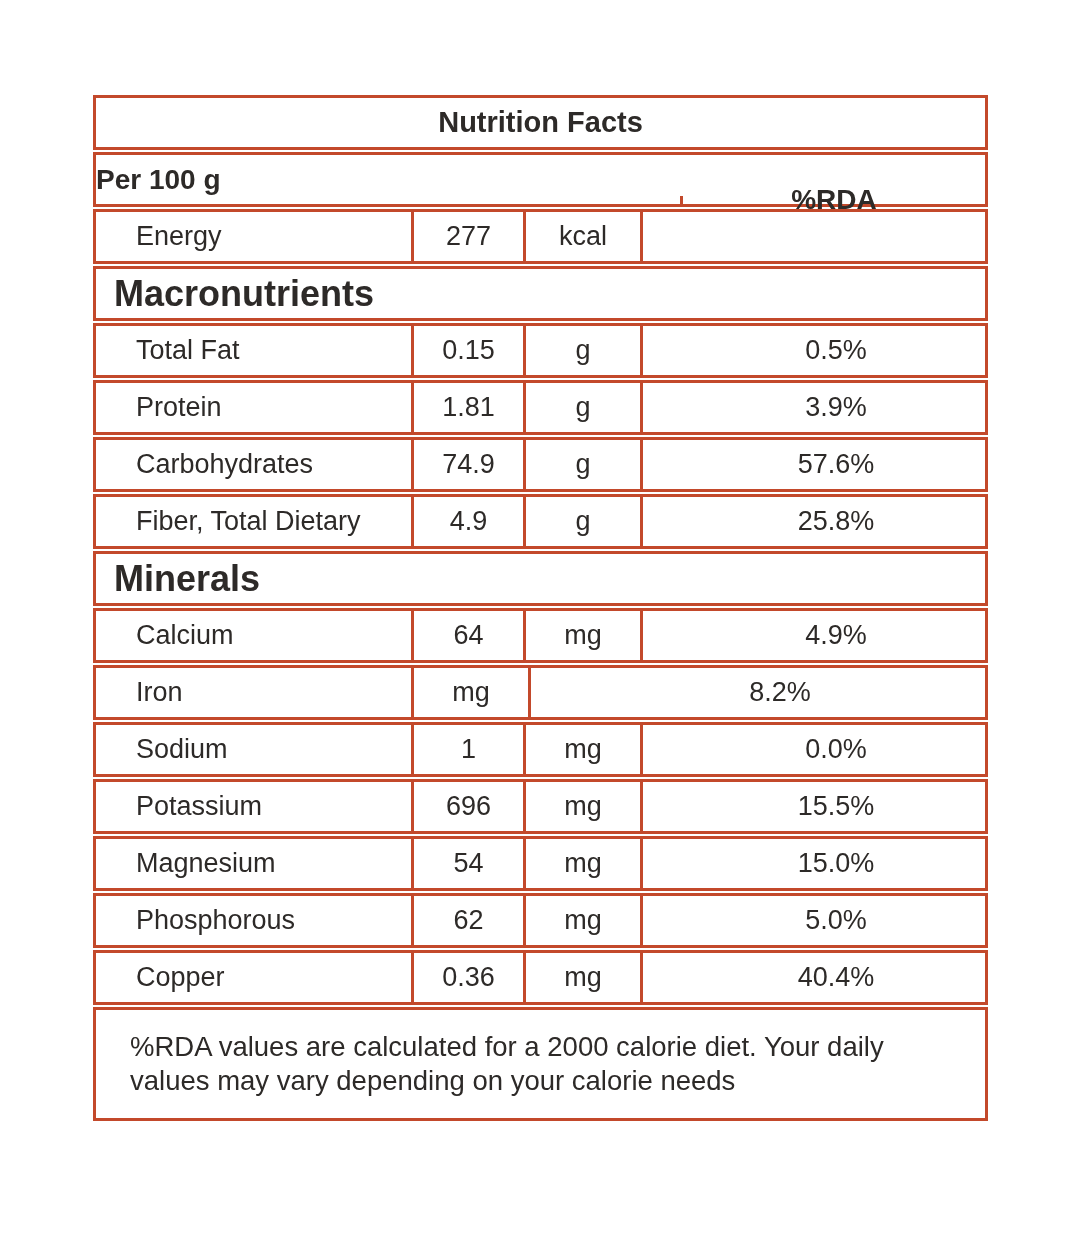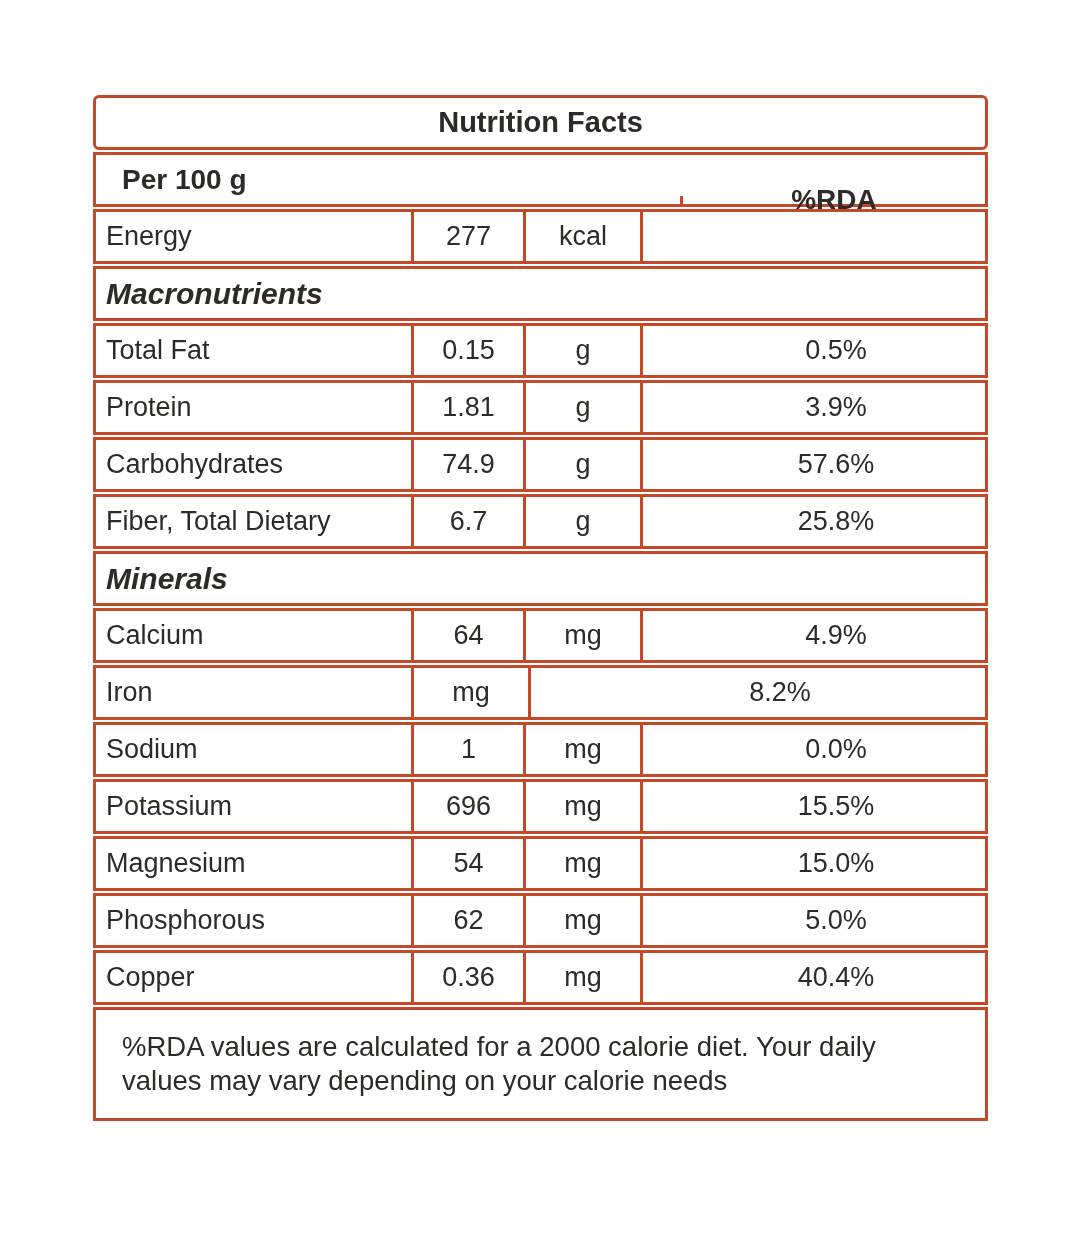--- a/index.html
+++ b/index.html
@@ -24,63 +24,61 @@
     width: 895px;
   }
   .row {
     display: flex;
     align-items: stretch;
     border: 3px solid var(--border);
     background: var(--bg);
     height: 55px;
     margin-top: 2px;
   }
-  .row:first-child { margin-top: 0; border-radius: 6px; }
+  .row:first-child { margin-top: 0; }
   .cell {
     display: flex;
     align-items: center;
     font-size: 27px;
     color: var(--text);
   }
-  .col-name  { width: 315px; padding-left: 10px; justify-content: flex-start; }
+  .col-name  { width: 315px; padding-left: 40px; justify-content: flex-start; }
   .col-value { width: 112px; justify-content: center; border-left: 3px solid var(--border); }
   .col-unit  { width: 117px; justify-content: center; border-left: 3px solid var(--border); }
   .col-rda   { flex: 1; justify-content: center; }
   .col-rda.divided { border-left: 3px solid var(--border); padding-left: 44px; }
 
   .title-row { justify-content: center; }
   .title-row .cell {
     width: 100%;
     justify-content: center;
     font-weight: bold;
     font-size: 29px;
   }
   .header-row .col-span3 {
     width: 584px;
-    padding-left: 26px;
     justify-content: flex-start;
     font-weight: bold;
     font-size: 28px;
   }
   .header-row .col-rda {
     font-weight: bold;
     font-size: 28px;
     border-left: 3px solid var(--border);
     margin-top: 41px;
   }
   .section-row .cell {
     width: 100%;
-    padding-left: 10px;
+    padding-left: 18px;
     font-weight: bold;
-    font-size: 30px;
-    font-style: italic;
+    font-size: 36px;
   }
   .note-row {
     height: 114px;
-    padding: 0 26px;
+    padding: 0 34px;
     align-items: center;
   }
   .note-row .cell {
     font-size: 27.5px;
     line-height: 1.25;
     display: block;
     width: 100%;
   }
 </style>
 </head>
@@ -124,21 +122,21 @@
 
   <div class="row">
     <div class="cell col-name">Carbohydrates</div>
     <div class="cell col-value">74.9</div>
     <div class="cell col-unit">g</div>
     <div class="cell col-rda divided">57.6%</div>
   </div>
 
   <div class="row">
     <div class="cell col-name">Fiber, Total Dietary</div>
-    <div class="cell col-value">6.7</div>
+    <div class="cell col-value">4.9</div>
     <div class="cell col-unit">g</div>
     <div class="cell col-rda divided">25.8%</div>
   </div>
 
   <div class="row section-row">
     <div class="cell">Minerals</div>
   </div>
 
   <div class="row">
     <div class="cell col-name">Calcium</div>

